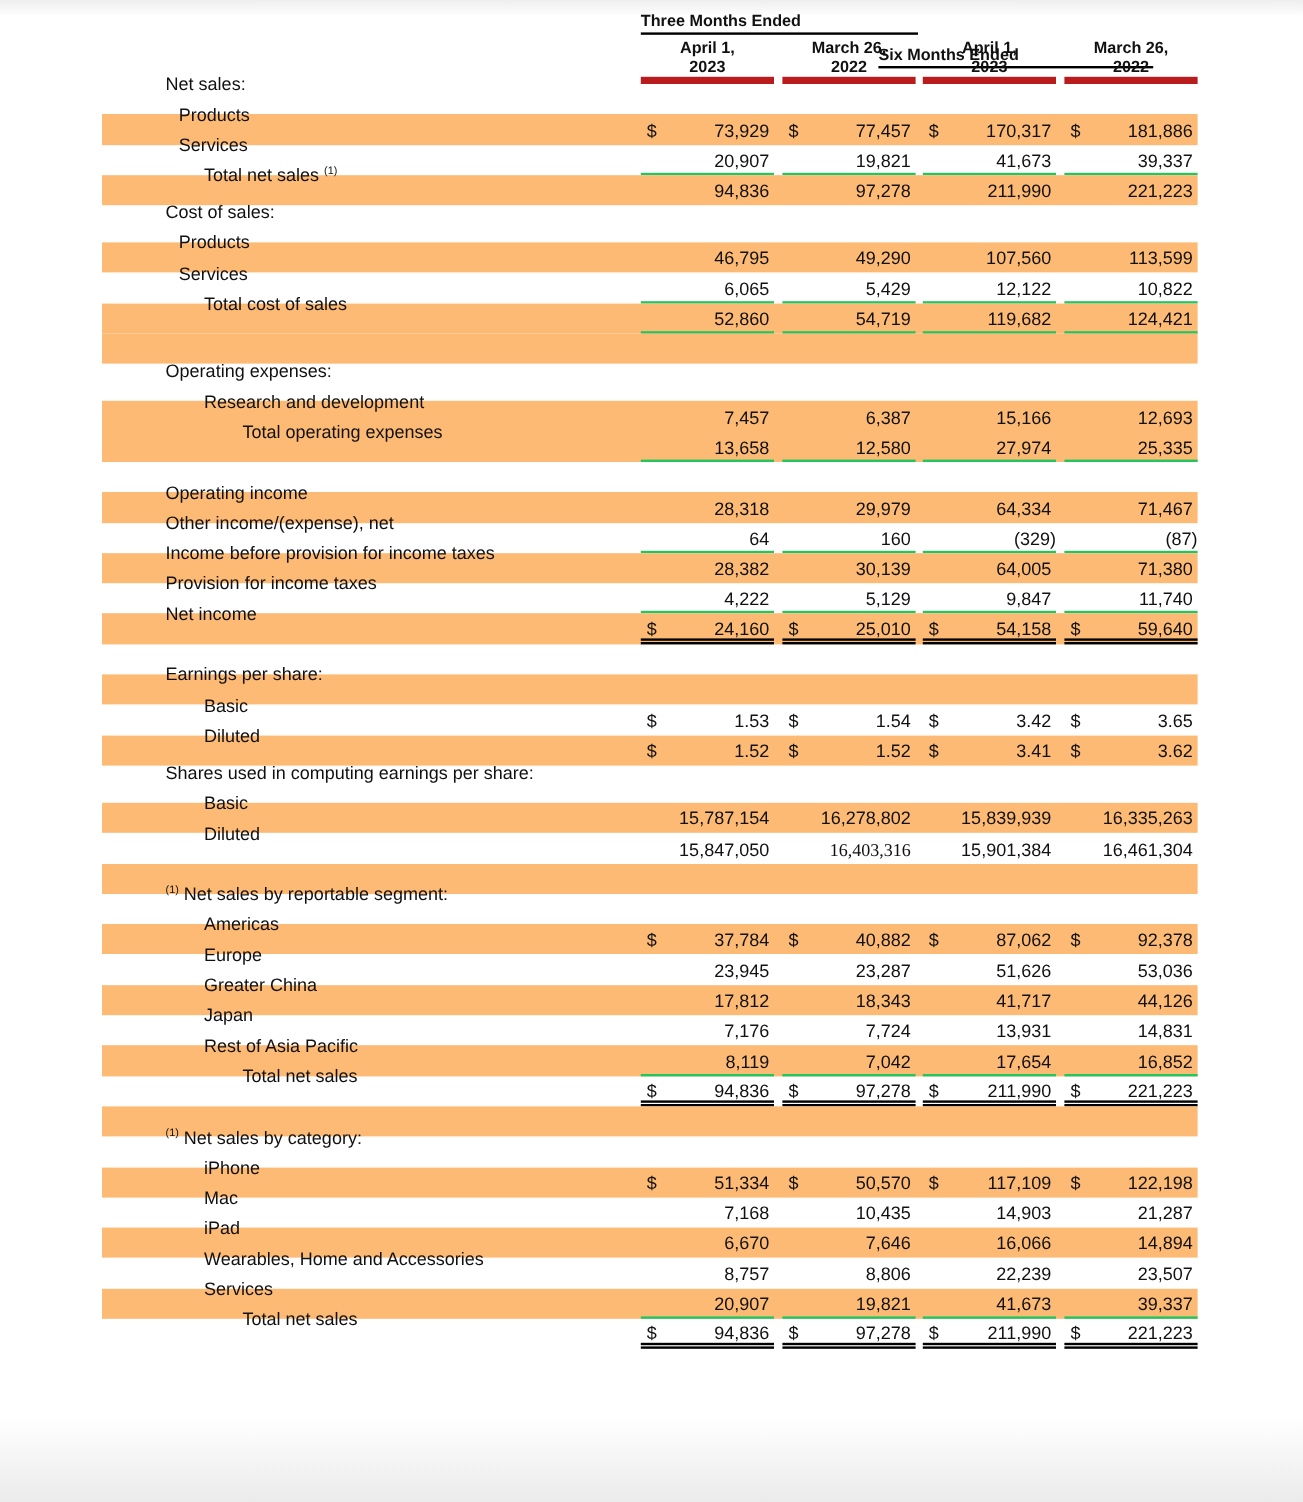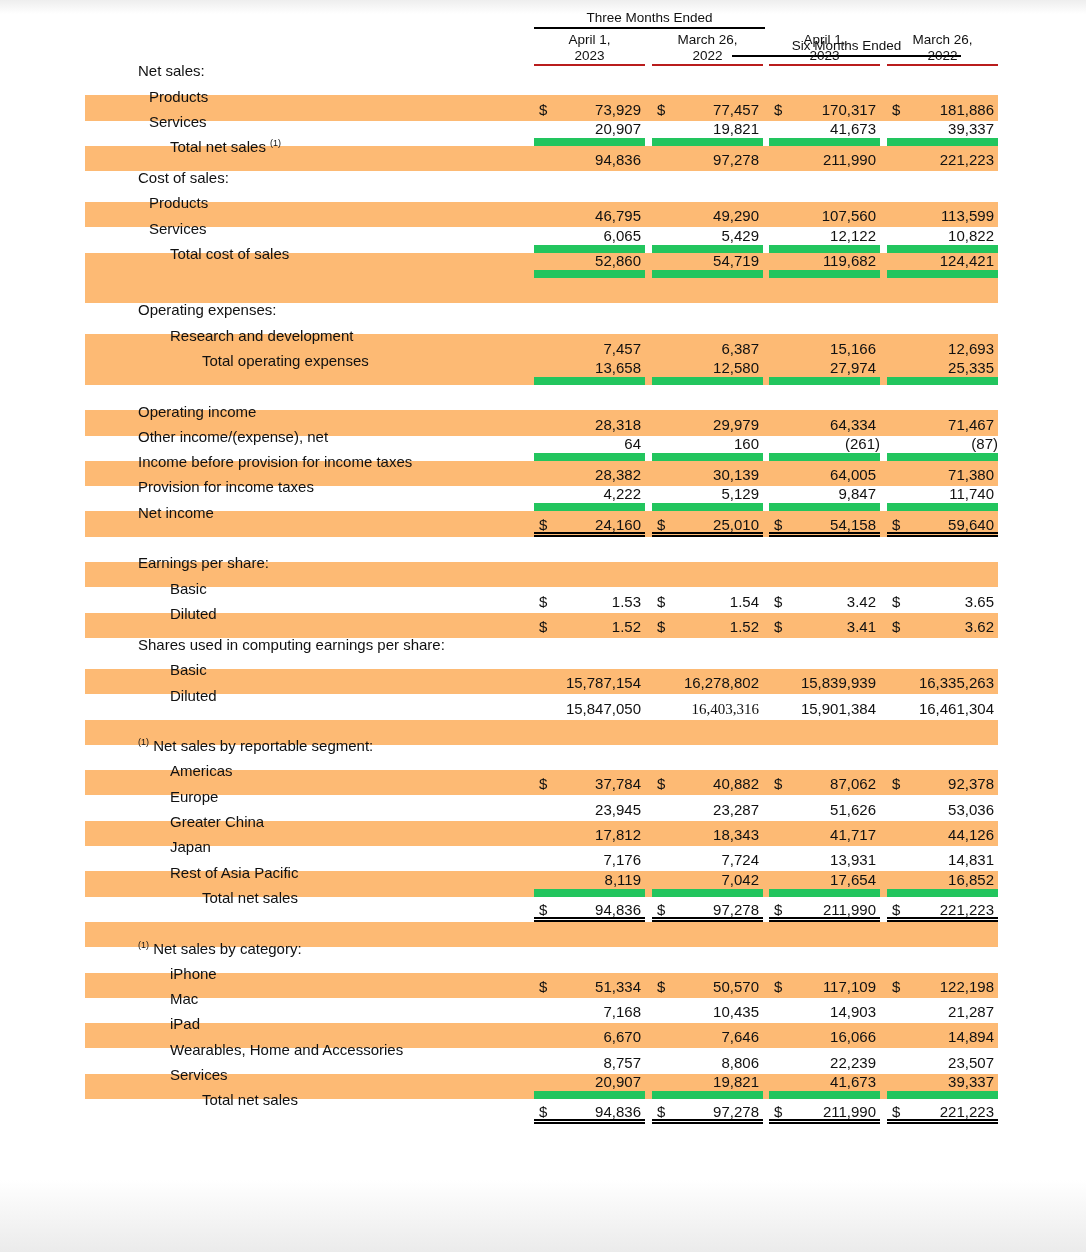--- a/index.html
+++ b/index.html
@@ -6,41 +6,41 @@
   body {
     width: 1086px; height: 1252px; overflow: hidden;
     background: linear-gradient(to bottom, #eeeeee 0px, #ffffff 14px, #ffffff 1180px, #ebebeb 1252px);
     font-family: "Liberation Sans", "DejaVu Sans", sans-serif;
     color: #111;
     position: relative;
   }
   .sheet { position: absolute; left: 85px; top: 0; width: 913px; }
   
   .hdr { position: absolute; left: 0; top: 0; width: 913px; height: 70px; }
-  .grp { position: absolute; top: 9px; height: 18px; font-weight: normal; font-size: 13.5px; text-align: center; border-bottom: 2px solid #000; line-height: 18px; }
+  .grp { position: absolute; top: 9px; height: 18px; font-weight: bold; font-size: 13.5px; border-bottom: 2px solid #000; line-height: 18px; }
   .grp.g1 { left: 449px; width: 231px; }
   .grp.g2 { left: 647px; width: 229px; margin-top: 28px; }
-  .colh { position: absolute; top: 32px; height: 32px; font-weight: normal; font-size: 13.5px; text-align: center; border-bottom: 2px solid #b91c1c; line-height: 16px; }
+  .colh { position: absolute; top: 32px; height: 32px; font-weight: bold; font-size: 13.5px; text-align: center; border-bottom: 6px solid #b91c1c; line-height: 16px; }
   .c1 { left: 449px; width: 111px; }
   .c2 { left: 567px; width: 111px; }
   .c3 { left: 684px; width: 111px; }
   .c4 { left: 802px; width: 111px; }
 
   .rows { position: absolute; left: 0; top: 70px; width: 913px; }
   .row { position: relative; width: 913px; height: 25.3px; }
   .row.tall { height: 31px; }
   .row.shade { background: #fdba74; }
   .lbl { position: absolute; bottom: 15px; font-size: 15px; line-height: 18px; white-space: nowrap; margin-left: 48px; }
   .i0 { left: 5px; } .i1 { left: 16px; } .i2 { left: 37px; } .i3 { left: 69px; }
   .lbl sup, .fn { font-size: 9px; vertical-align: 6px; }
   .cell { position: absolute; top: 0; height: 100%; width: 111px; font-size: 15px; }
   .cell .dol { position: absolute; left: 5px; bottom: 2px; line-height: 18px; }
   .cell .num { position: absolute; right: 4px; bottom: 2px; line-height: 18px; }
   .cell.paren .num { right: 0px; }
-  .cell.u { border-bottom: 8px solid #22c55e; box-sizing: border-box; }
+  .cell.u { border-bottom: 2px solid #22c55e; box-sizing: border-box; }
   .cell.u .dol, .cell.u .num { bottom: 0px; }
   .cell.uu { box-sizing: border-box; border-bottom: 5px double #000; }
   .cell.uu .dol, .cell.uu .num { bottom: -2px; }
   .cell.k1 { left: 449px; } .cell.k2 { left: 567px; } .cell.k3 { left: 684px; } .cell.k4 { left: 802px; }
   .cell.sh .num { right: 4px; }
 </style>
 </head>
 <body>
 
 <div class="sheet">
@@ -221,21 +221,21 @@
       </div>
       <div class="row">
         <div class="lbl i0"><span>Other income/(expense), net</span></div>
         <div class="cell k1 u">
           <span class="num">64</span>
         </div>
         <div class="cell k2 u">
           <span class="num">160</span>
         </div>
         <div class="cell k3 u paren">
-          <span class="num">(261)</span>
+          <span class="num">(329)</span>
         </div>
         <div class="cell k4 u paren">
           <span class="num">(87)</span>
         </div>
       </div>
       <div class="row shade">
         <div class="lbl i0"><span>Income before provision for income taxes</span></div>
         <div class="cell k1">
           <span class="num">28,382</span>
         </div>

